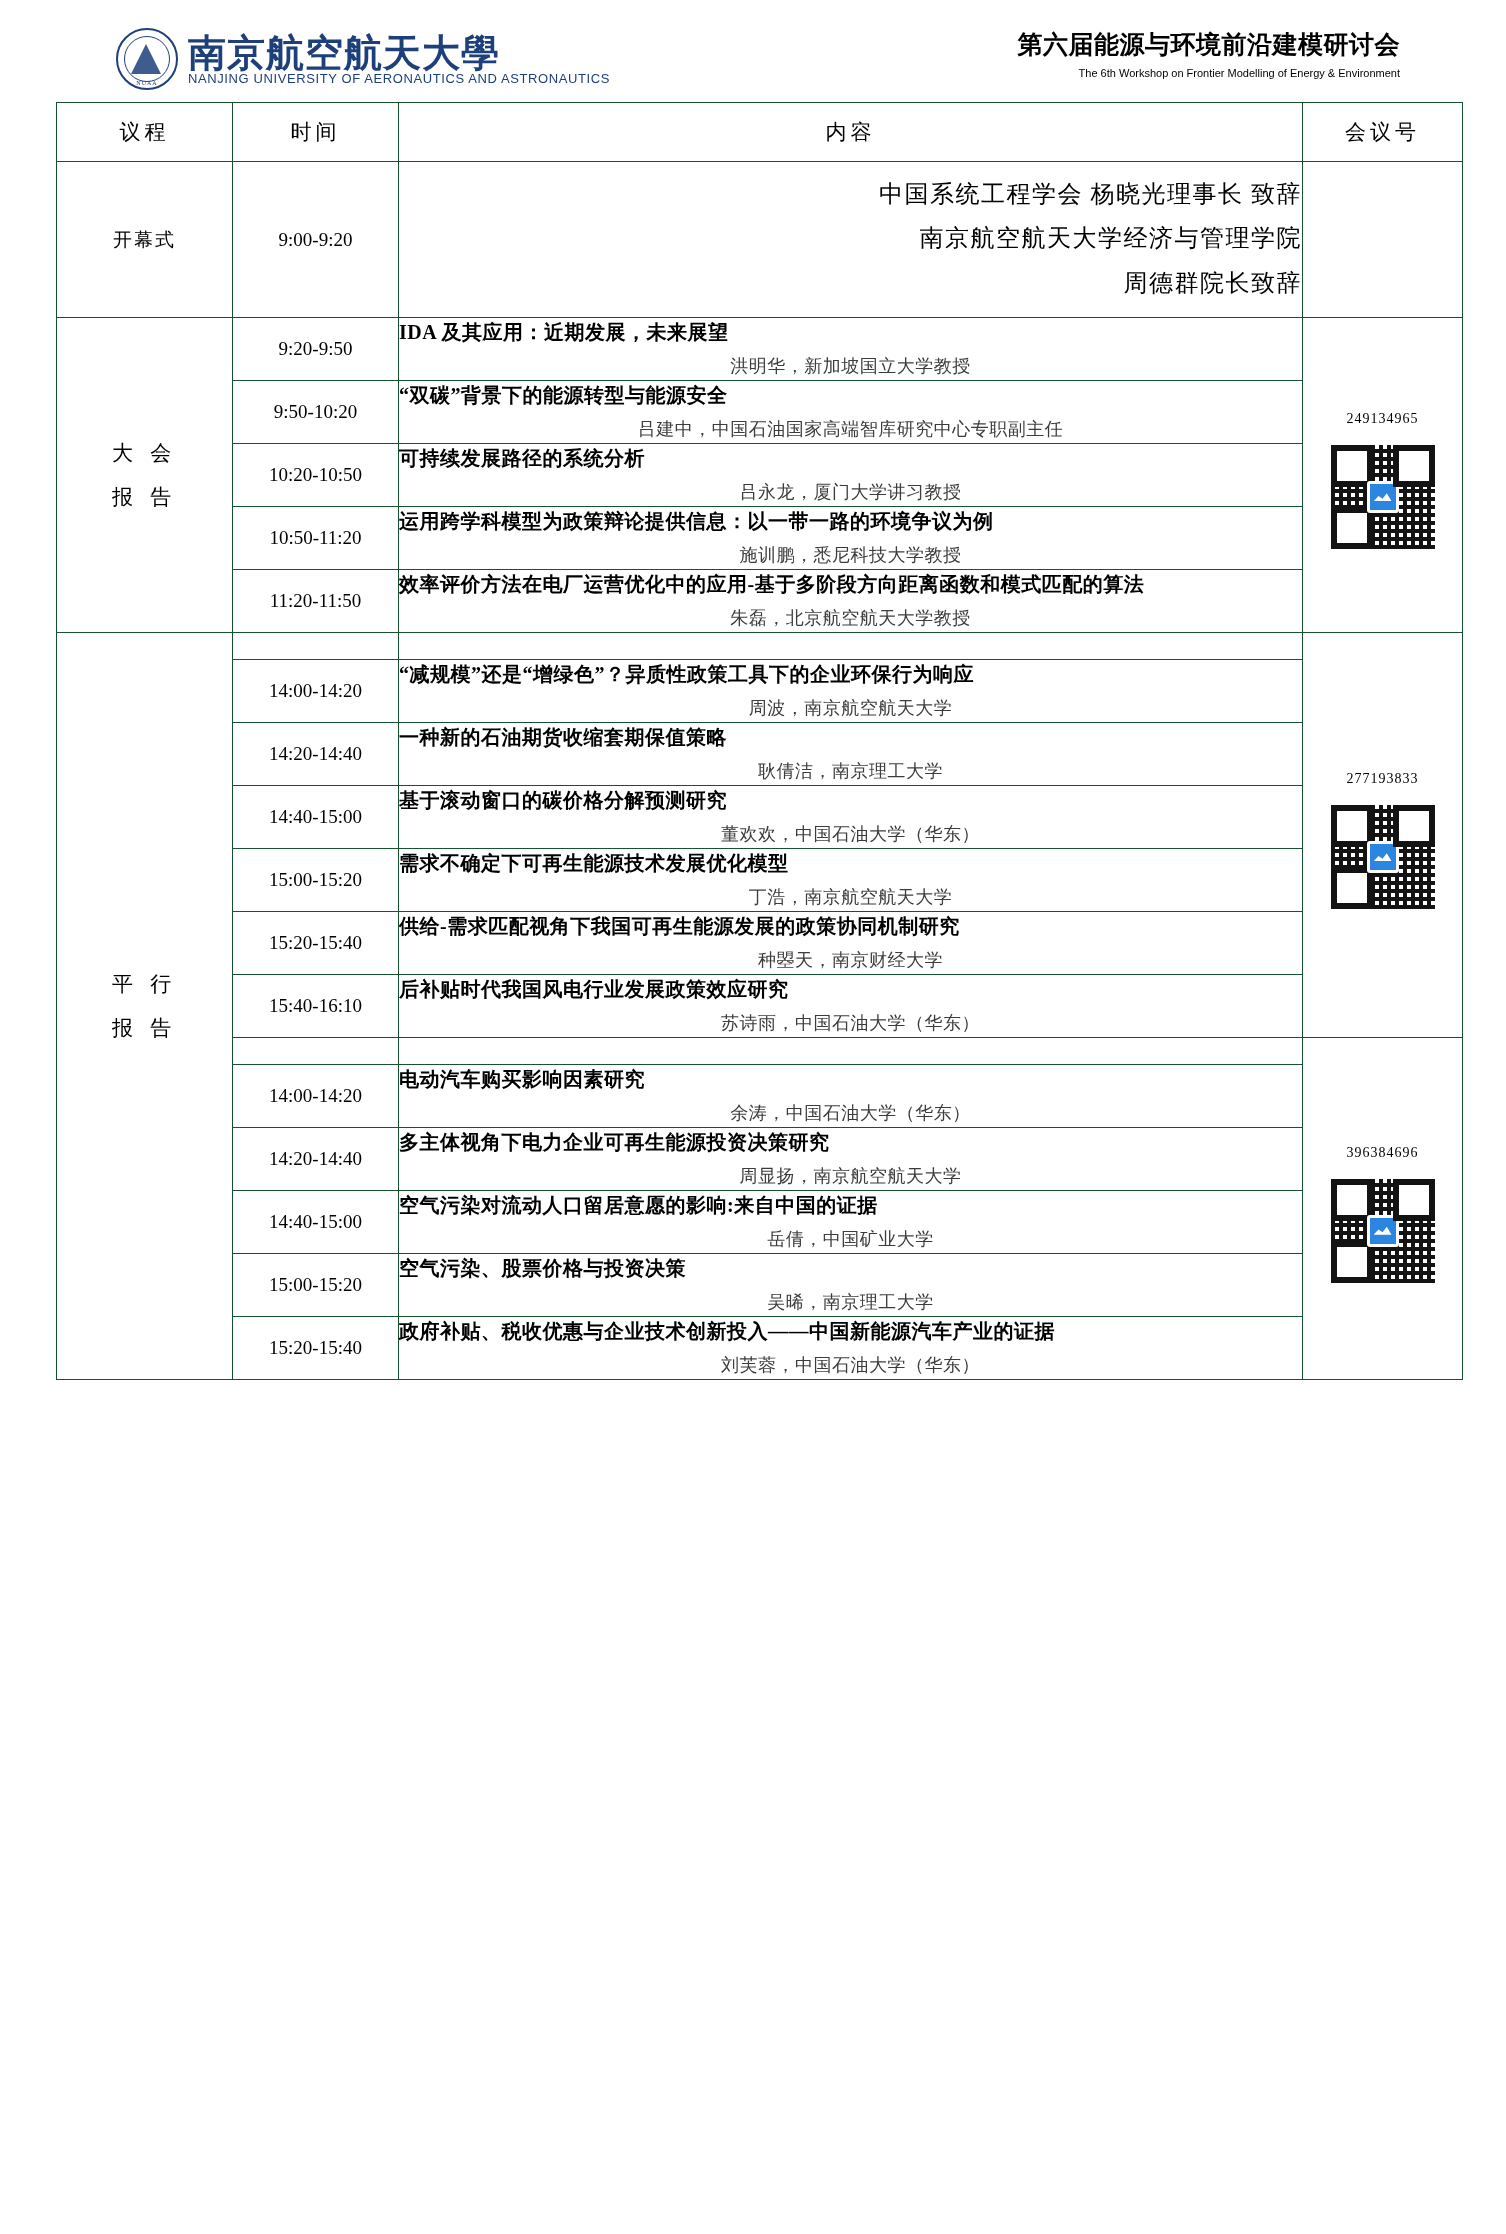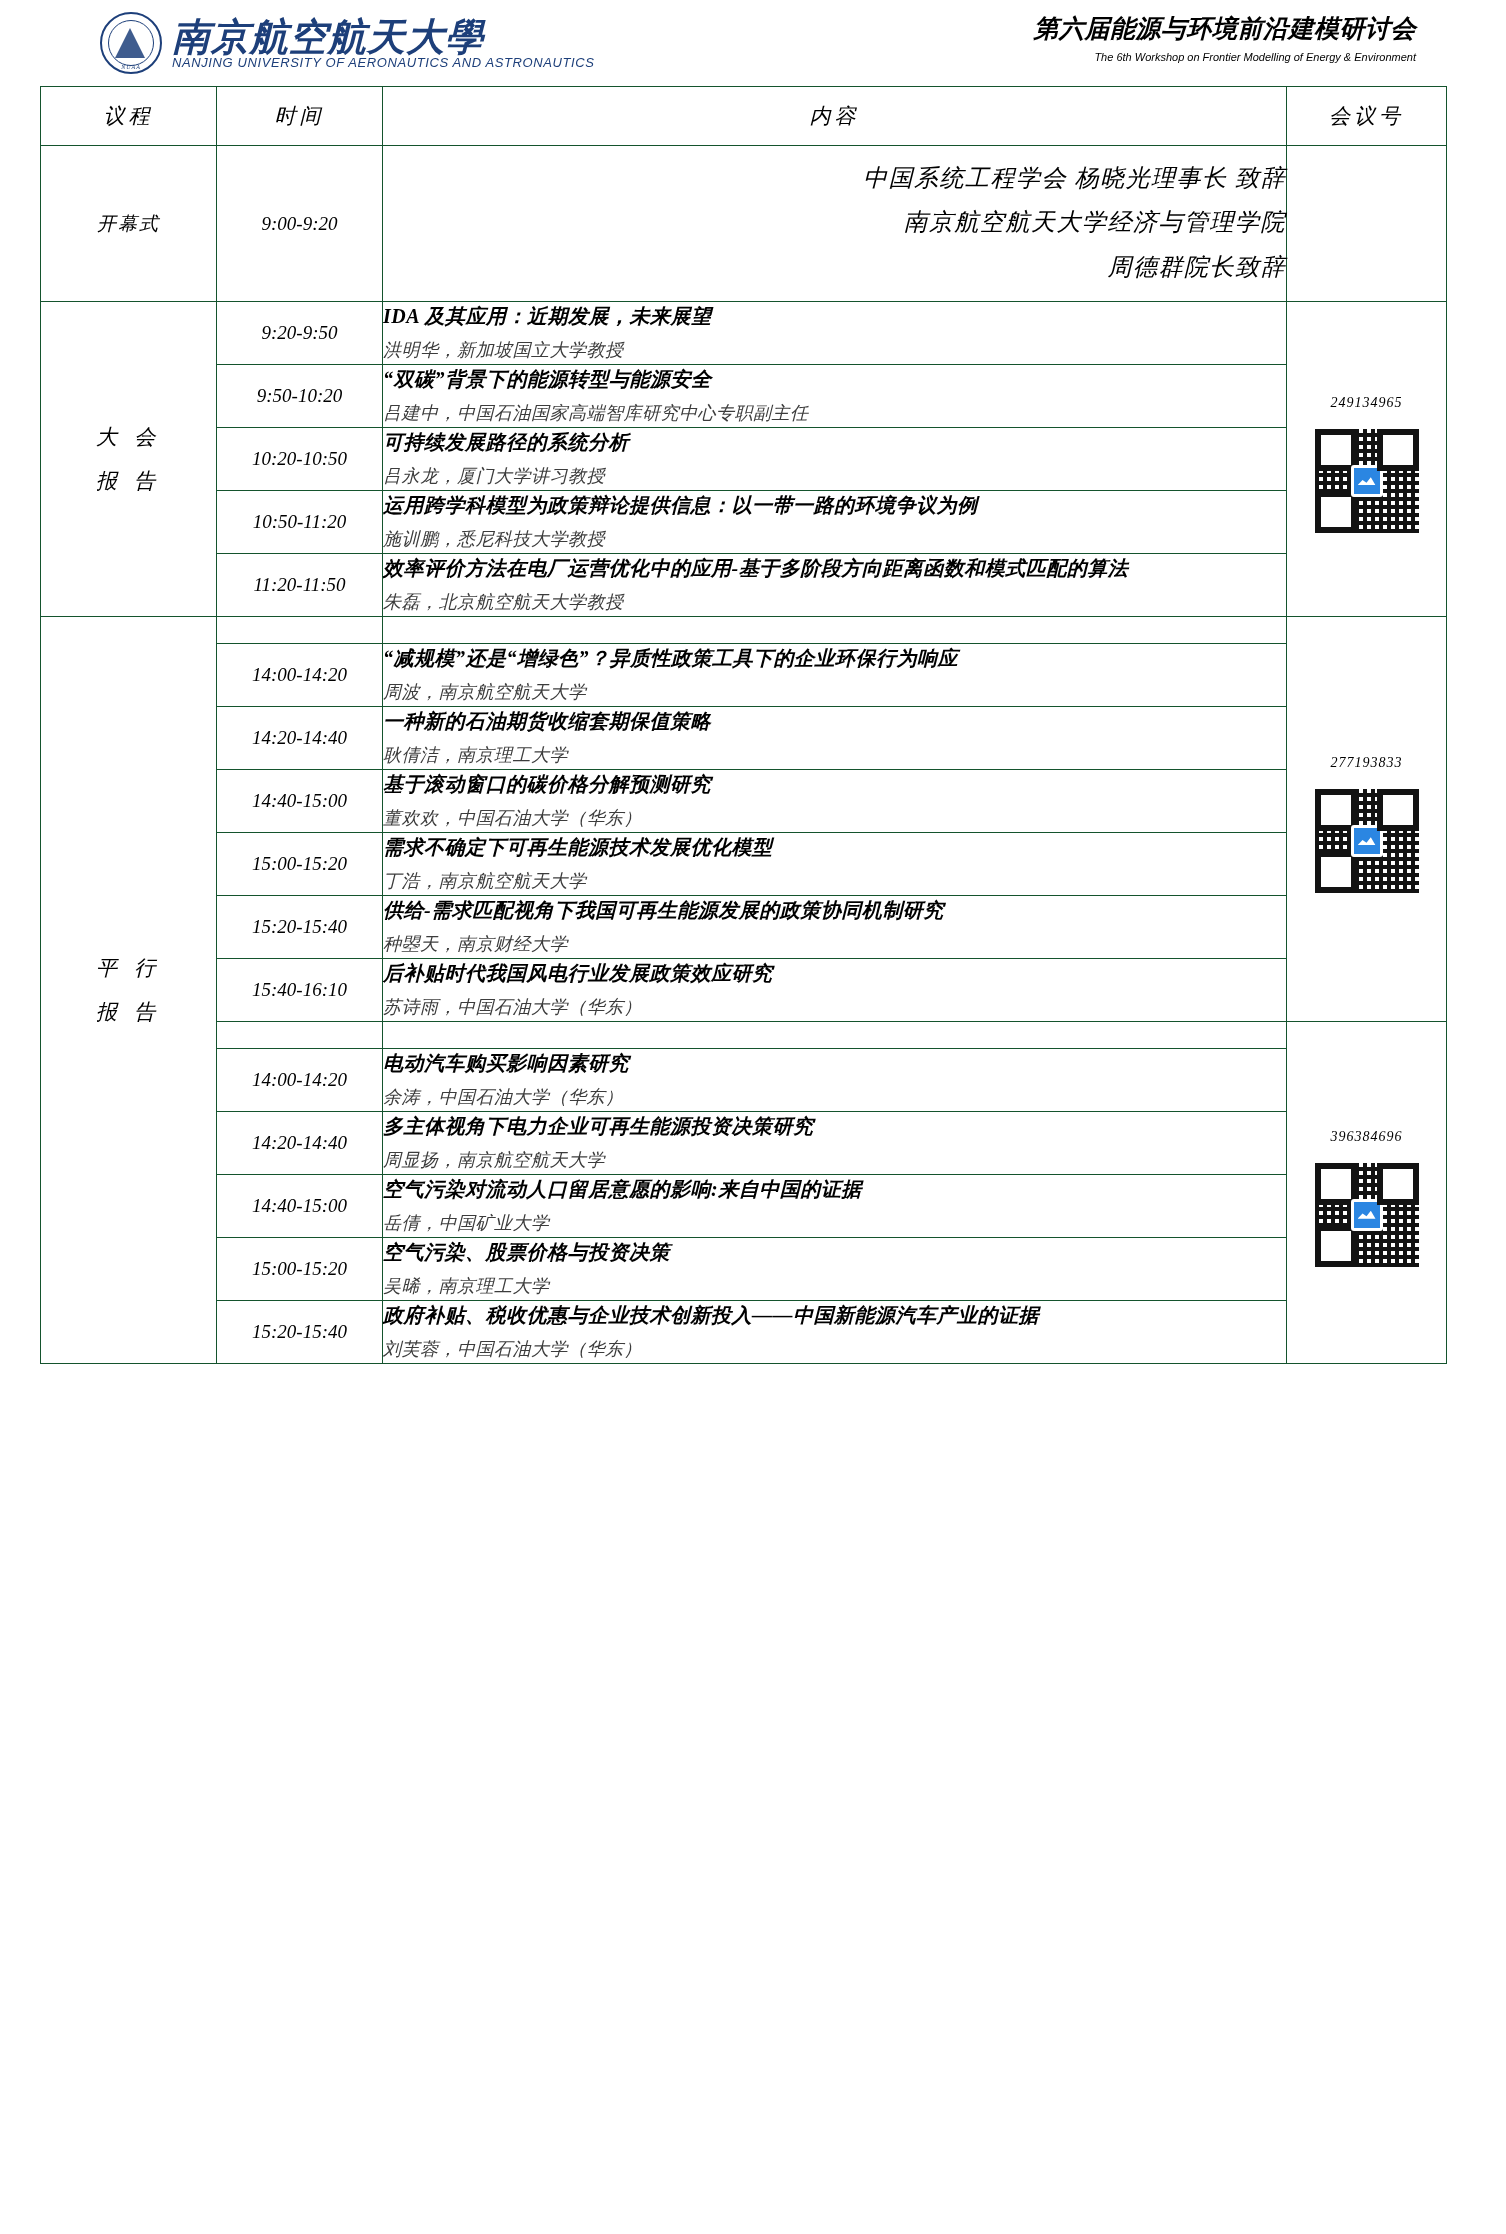--- a/index.html
+++ b/index.html
@@ -12,22 +12,21 @@
     height: 2234px;
     font-family: "Liberation Serif", "DejaVu Serif", serif;
     color: #000000;
     position: relative;
   }
   .page {
     width: 1506px;
     height: 2234px;
     position: relative;
     box-sizing: border-box;
-    padding: 0;
-    font-style: italic;
+    padding: 16px;
   }
 
   
   .header {
     position: relative;
     height: 84px;
     display: flex;
     align-items: flex-start;
     padding: 12px 50px 0 100px;
     box-sizing: border-box;
@@ -154,20 +153,21 @@
     font-weight: bold;
     line-height: 1.45;
     letter-spacing: .5px;
   }
   .talk-speaker {
     font-size: 18px;
     color: #3c3c3c;
     line-height: 1.5;
     margin-top: 6px;
     letter-spacing: .5px;
+    text-align: center;
   }
   .opening-block {
     text-align: right;
     font-size: 24px;
     line-height: 1.85;
     letter-spacing: 1.5px;
     padding: 10px 0 12px 0;
   }
   .session-label {
     font-size: 21px;

